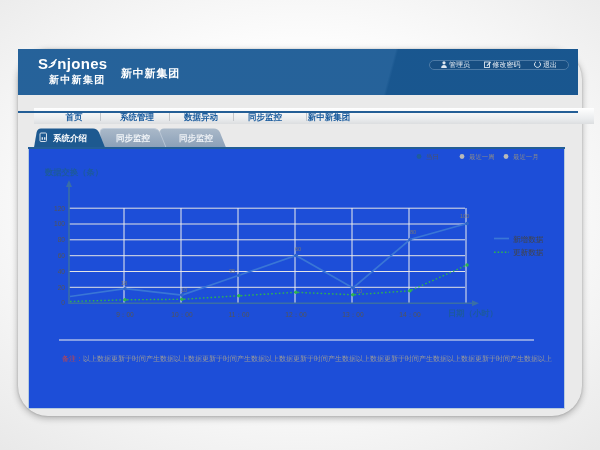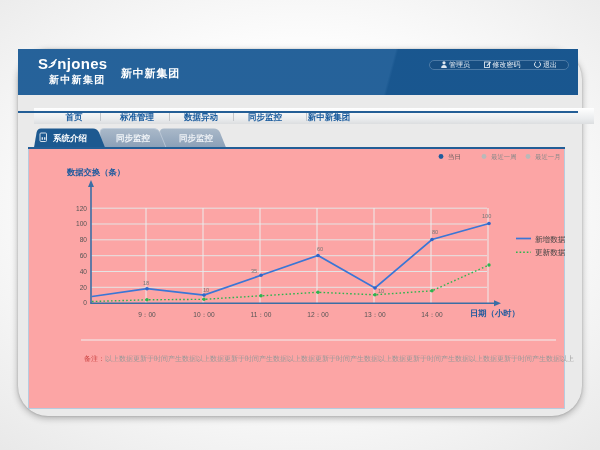--- a/index.html
+++ b/index.html
@@ -50,21 +50,21 @@
   margin-top:13px;
 }
 .nav b { position:absolute; top:3.5px; transform:translateX(-50%); font-size:8.5px; font-weight:bold; color:#1b5c9e; white-space:nowrap; }
 .nav i { position:absolute; top:3px; width:1px; height:10px; background:#c3c6ca; }
 .navline { position:absolute; left:0; top:62px; width:560px; height:2px; background:#235e96; }
 
 .tabs { position:absolute; left:-4px; top:79px; }
 .boxline { position:absolute; left:10px; top:98px; width:537px; height:2px; background:#235e96; }
 .box {
   position:absolute; left:10px; top:100px; width:537px; height:260px;
-  background:#fca5a5; border:1px solid #b7cbde; border-top:none;padding-left:22px;
+  background:#1d4ed8; border:1px solid #b7cbde; border-top:none;
 }
 </style>
 </head>
 <body>
 <div class="panel">
   <div class="hdr">
     <div class="sheen"></div>
     <div class="logo-en">S<svg width="9" height="12" viewBox="0 0 10 12" style="vertical-align:-1.5px">
           <g fill="none" stroke="#fff" stroke-width="1.6" stroke-linecap="round">
             <path d="M9,1.2 C8,3.2 6.2,4.7 3.8,5.3"></path>
@@ -82,21 +82,21 @@
             <rect x="0.5" y="1" width="5" height="5.5" fill="none" stroke="#dfe8f1" stroke-width="0.9"></rect>
             <path d="M2.5,4.5 L6.2,0.6 L7,1.4 L3.2,5.2 Z" fill="#dfe8f1"></path>
           </svg>修改密码</span>
       <span><svg width="7" height="7" viewBox="0 0 7 7">
             <path d="M2,0.8 A3,3 0 1 0 5,0.8" fill="none" stroke="#dfe8f1" stroke-width="1"></path>
           </svg>退出</span>
     </div>
   </div>
   <div class="nav">
     <b style="left:40px">首页</b>
-    <b style="left:103px">标准管理</b>
+    <b style="left:103px">系统管理</b>
     <b style="left:167px">数据异动</b>
     <b style="left:231px">同步监控</b>
     <b style="left:295px">新中新集团</b>
     <i style="left:66px"></i>
       <i style="left:135px"></i>
       <i style="left:199px"></i>
       <i style="left:272px"></i>
   </div>
   <div class="navline"></div>
 

